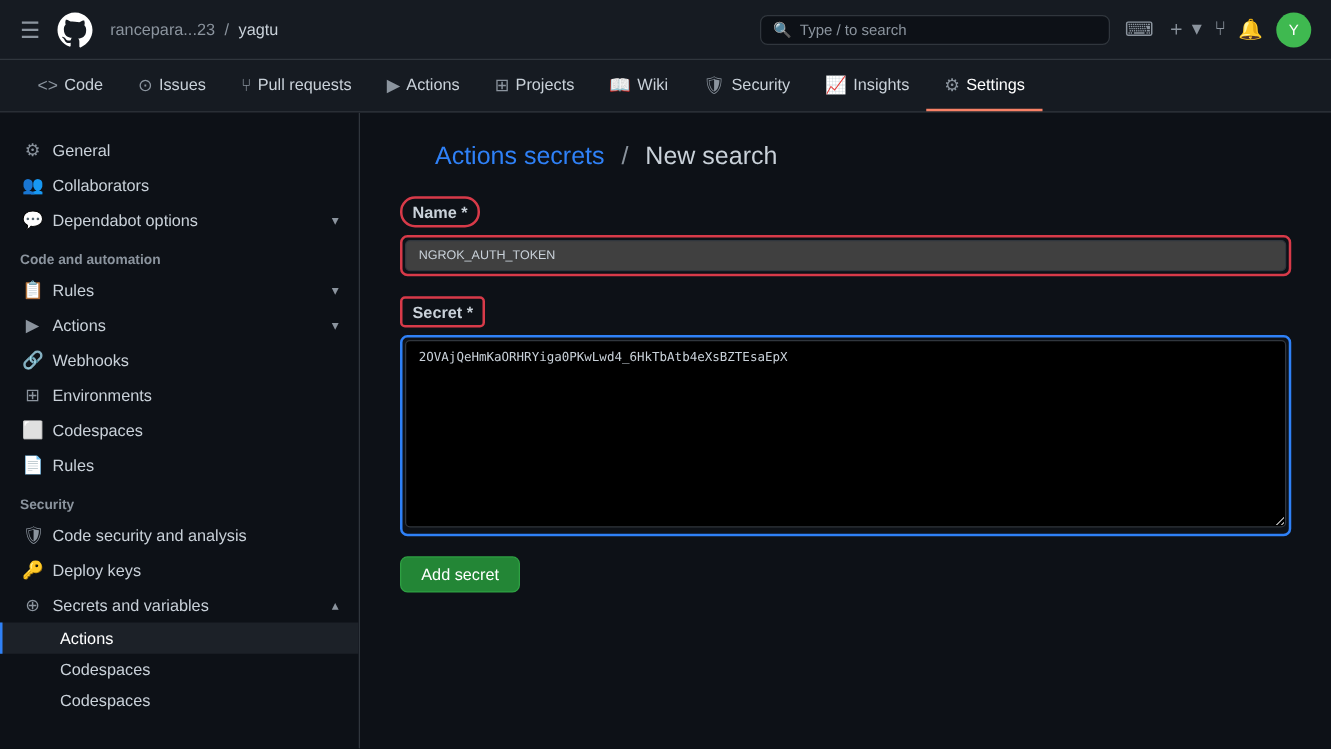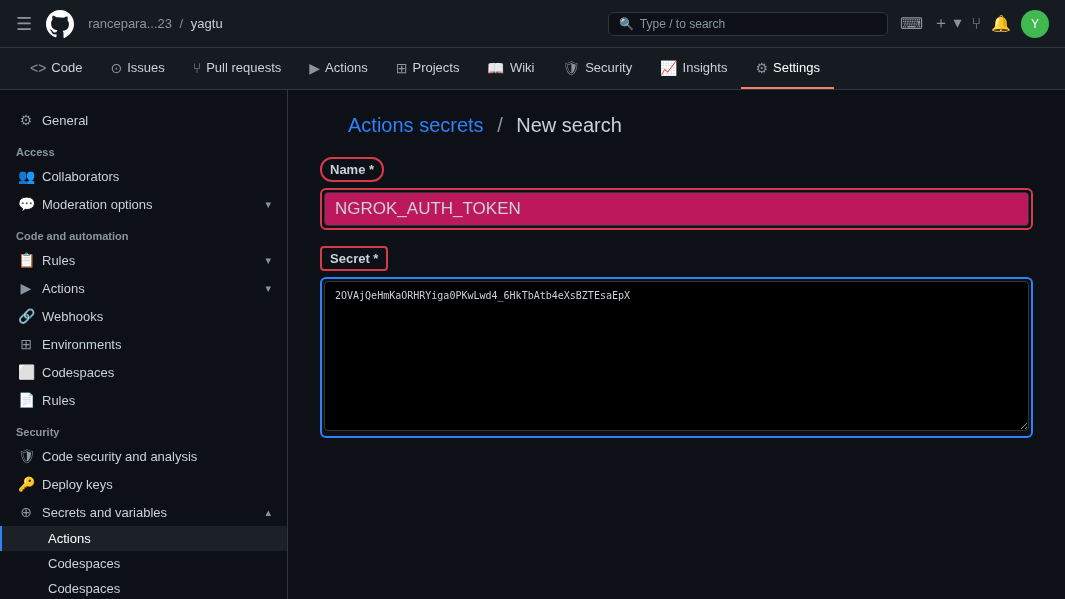--- a/index.html
+++ b/index.html
@@ -175,25 +175,25 @@
     .breadcrumb a {
       color: #2f81f7;
       text-decoration: none;
       margin-left: 28px;
     }
     .breadcrumb .separator {
       color: #8b949e;
       margin: 0 8px;
     }
     .form-input {
-      background: #be185d;
+      background: #404040;
       border: 1px solid #30363d;
       border-radius: 6px;
       color: #c9d1d9;
-      font-size: 17px;
+      font-size: 10px;
       padding: 6px 10px;
       width: 100%;
       outline: none;
     }
     .form-textarea {
       background: #000000;
       border: 1px solid #2f81f7;
       border-radius: 6px;
       color: #c9d1d9;
       font-size: 10px;
@@ -285,29 +285,28 @@
 </nav>
 
 <div class="main">
 
   <aside class="sidebar">
     <div class="sidebar-item">
       <span class="icon">⚙</span>
       <span>General</span>
     </div>
 
-    <div class="sidebar-section-label">Access</div>
 
     <div class="sidebar-item">
       <span class="icon">👥</span>
       <span>Collaborators</span>
     </div>
     <div class="sidebar-item">
       <span class="icon">💬</span>
-      <span>Moderation options</span>
+      <span>Dependabot options</span>
       <span class="chevron">▾</span>
     </div>
 
     <div class="sidebar-section-label">Code and automation</div>
 
     <div class="sidebar-item">
       <span class="icon">📋</span>
       <span>Rules</span>
       <span class="chevron">▾</span>
     </div>
@@ -380,15 +379,16 @@
     <div class="secret-section">
       <div style="border: 2px solid #d73a49; display: inline-block; padding: 3px 8px; border-radius: 4px; margin-bottom: 6px;">
         <span style="font-weight:600; font-size:13px;">Secret *</span>
       </div>
       <div style="border: 2px solid #2f81f7; border-radius: 6px; padding: 2px; position:relative;">
         <textarea class="form-textarea" style="border: 1px solid rgb(48, 54, 61); border-radius: 4px; height: 150px;">2OVAjQeHmKaORHRYiga0PKwLwd4_6HkTbAtb4eXsBZTEsaEpX</textarea>
       </div>
     </div>
 
     
+    <button class="btn-add-secret">Add secret</button>
   </main>
 
 </div>
 
 </body></html>

